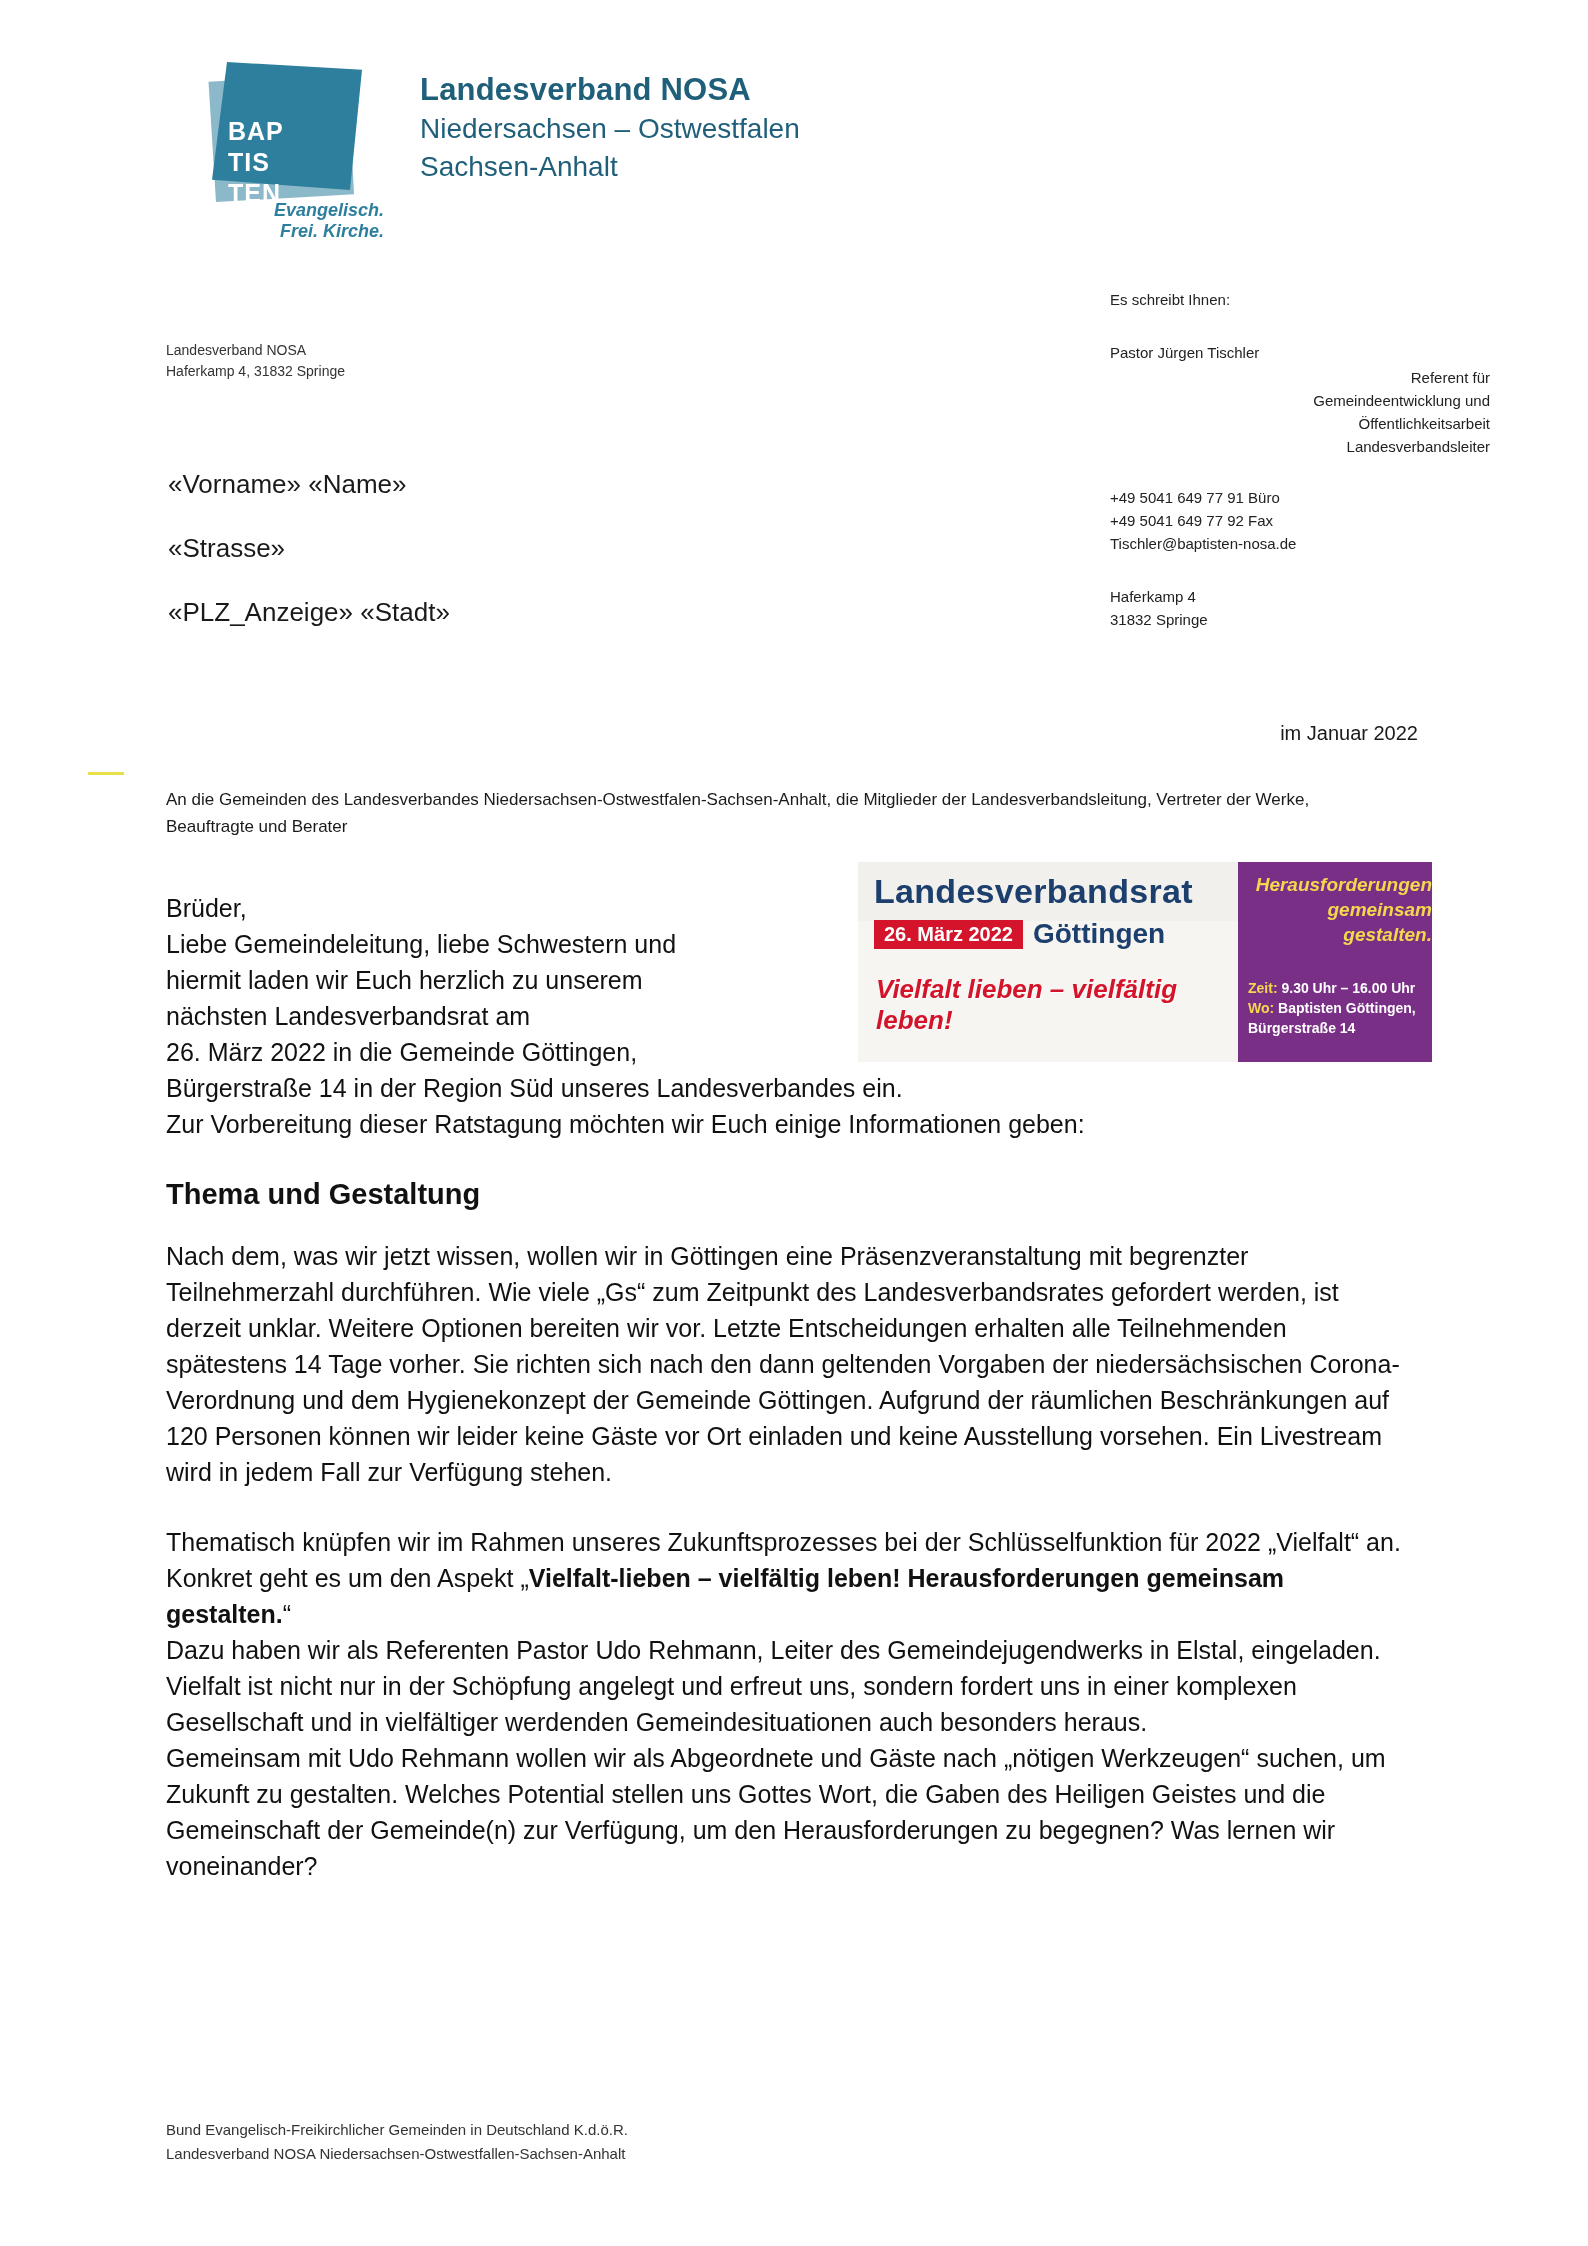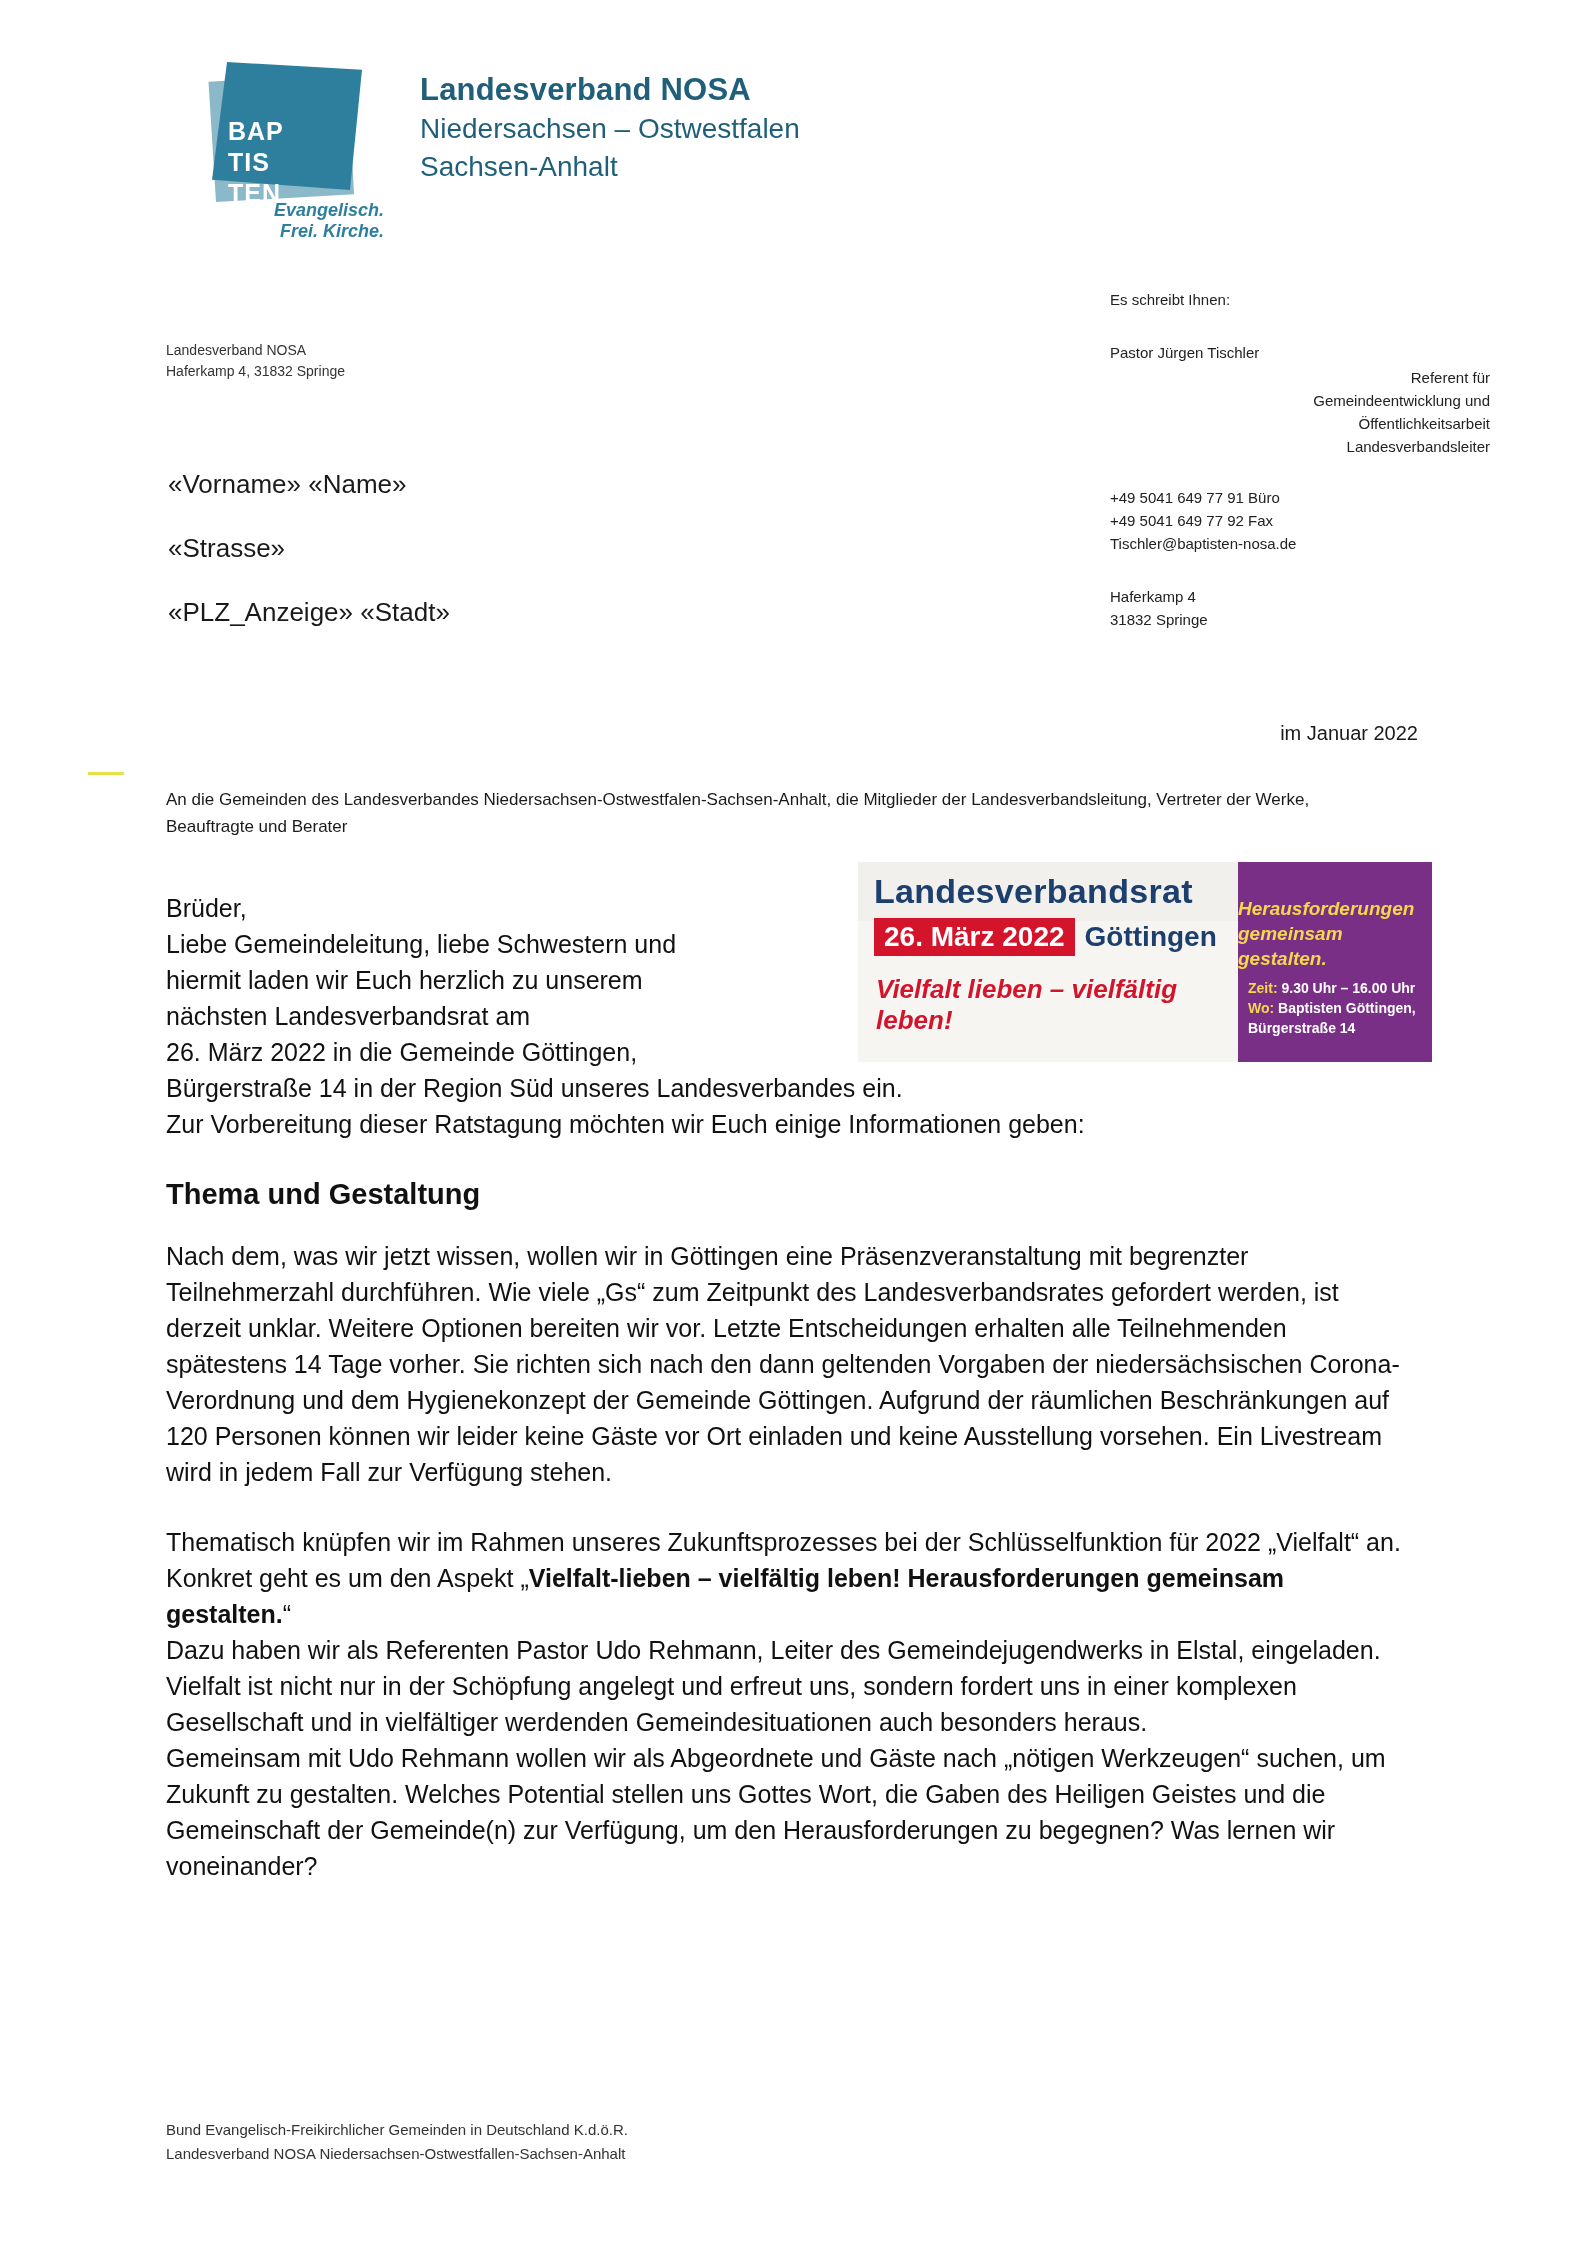--- a/index.html
+++ b/index.html
@@ -208,21 +208,21 @@
     position: absolute;
     left: 16px;
     top: 56px;
     display: flex;
     align-items: center;
   }
   .banner-date {
     background: #d4142a;
     color: #ffffff;
     font-weight: bold;
-    font-size: 28px;
+    font-size: 20px;
     padding: 3px 10px;
   }
   .banner-city {
     color: #1c3f6e;
     font-weight: bold;
     font-size: 28px;
     margin-left: 10px;
   }
   .banner-slogan {
     position: absolute;
@@ -239,27 +239,26 @@
     width: 194px;
     height: 200px;
     background: #7a2f86;
     color: #ffffff;
   }
   .banner-theme {
     position: absolute;
     left: 0;
     top: 10px;
     width: 194px;
-    text-align: left;
+    text-align: right;
     font-weight: bold;
     font-style: italic;
     font-size: 19px;
     line-height: 25px;
     color: #f3d84d;
-    margin-top: 24px;
   }
   .banner-info {
     position: absolute;
     left: 10px;
     top: 116px;
     width: 180px;
     font-size: 14px;
     line-height: 20px;
     font-weight: bold;
     color: #ffffff;

